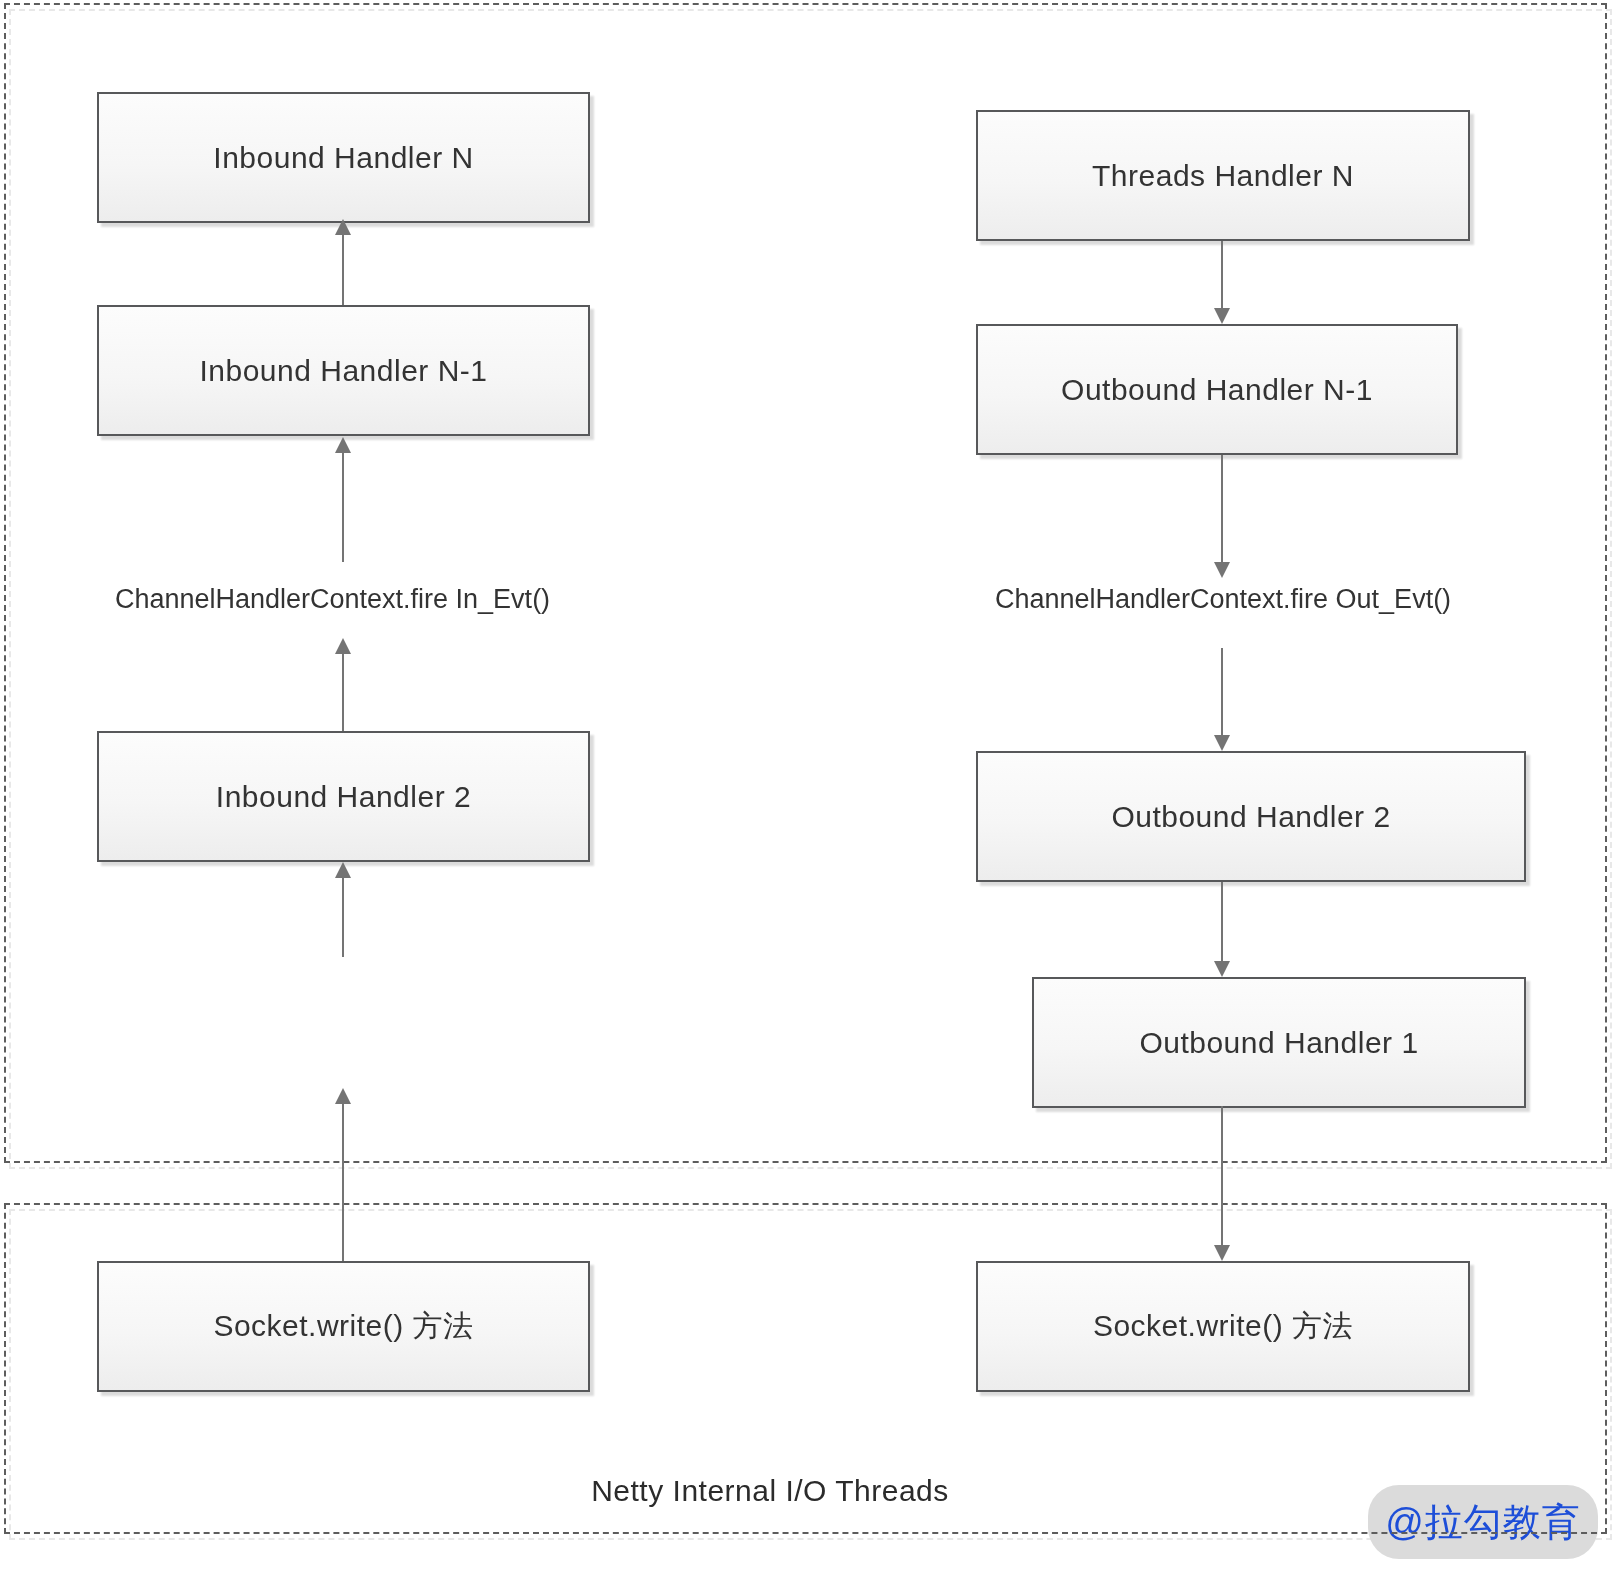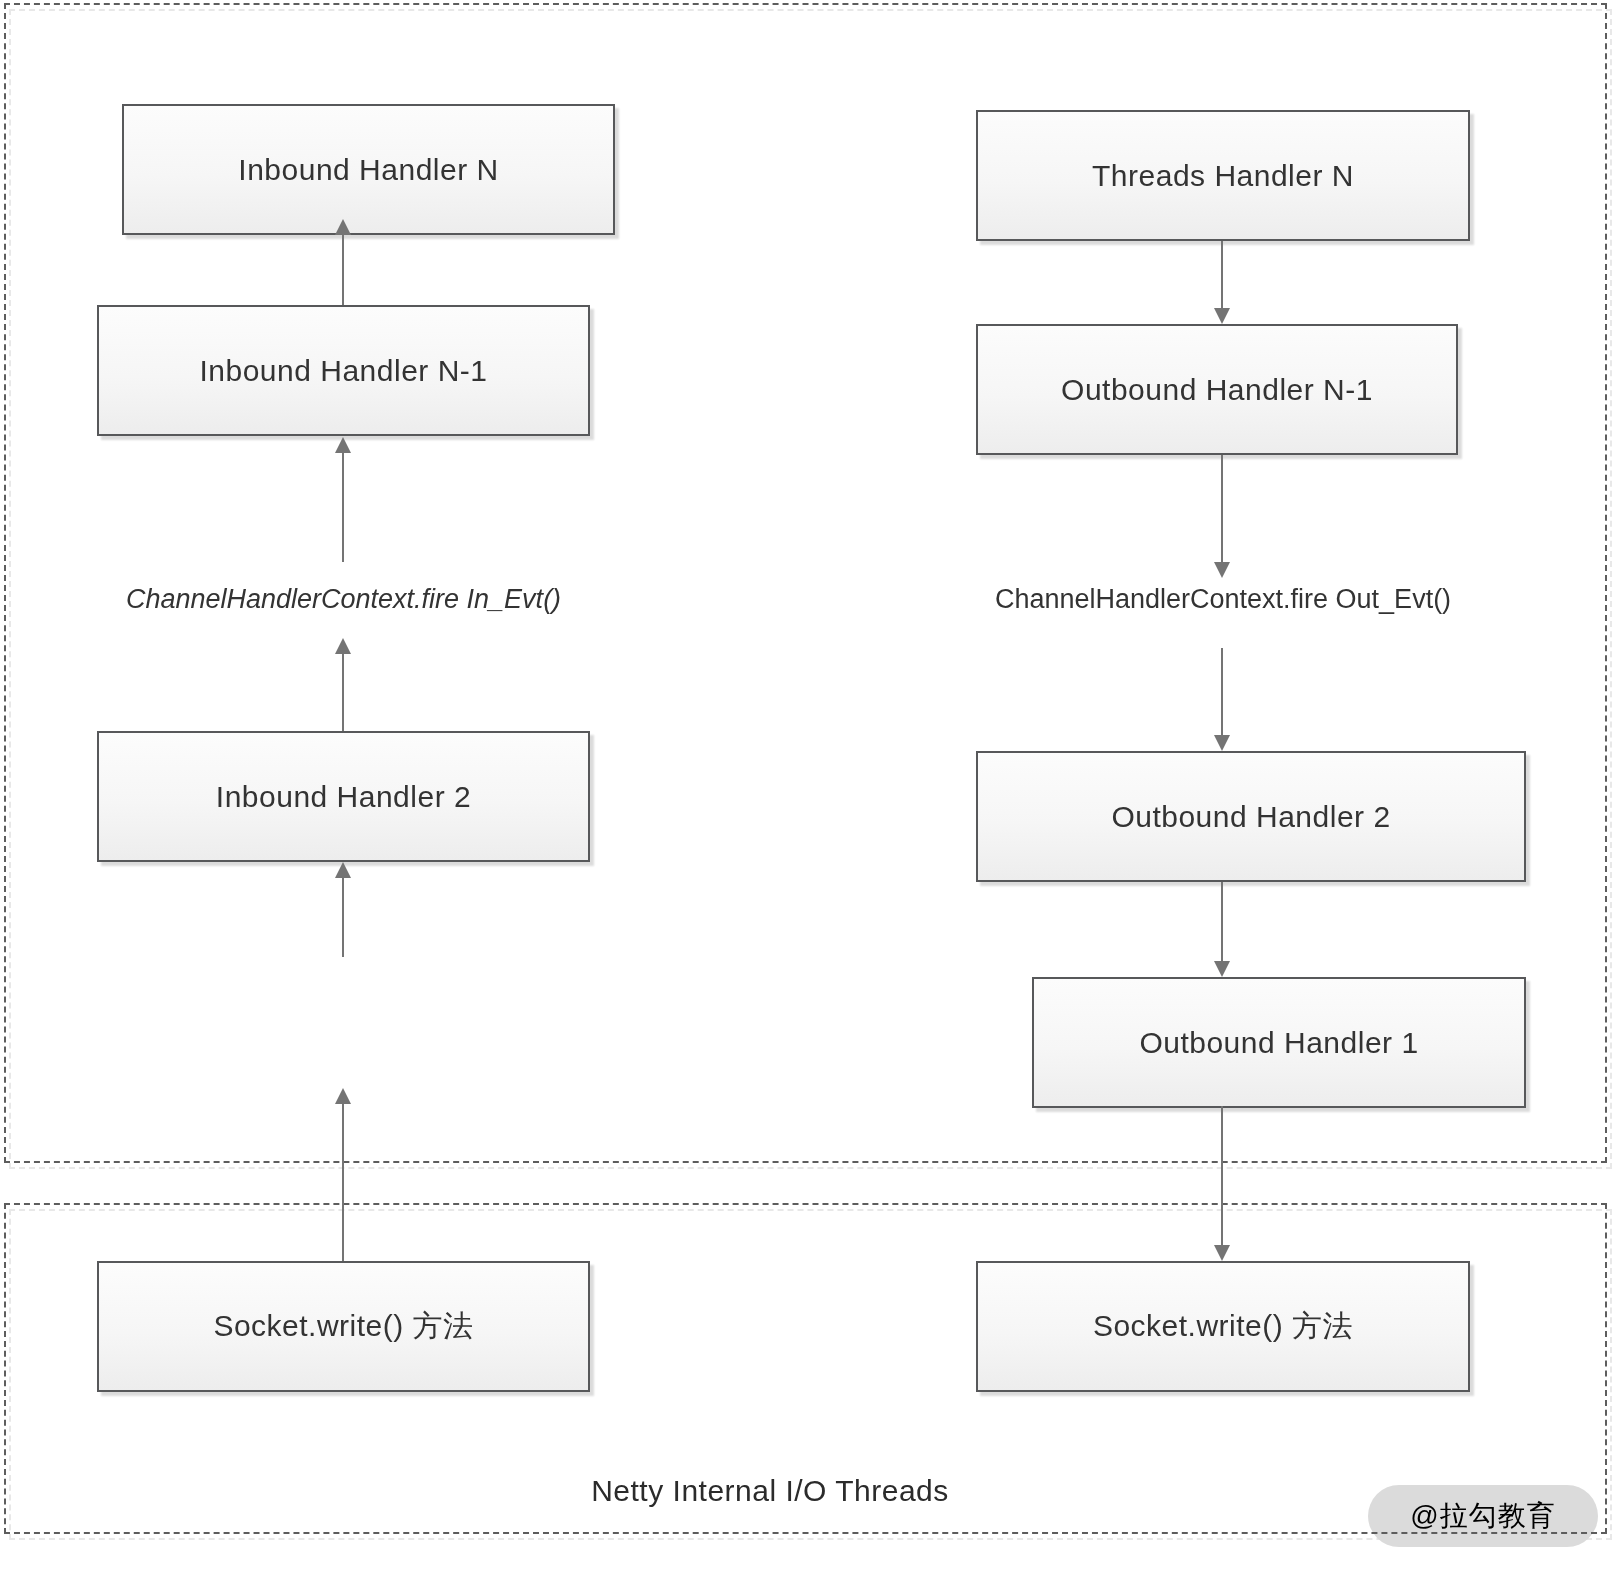--- a/index.html
+++ b/index.html
@@ -84,50 +84,50 @@
     text-align:center;
     font-size:30px;
     font-weight:500;
     color:#2b2b2b;
     letter-spacing:0.5px;
     z-index:3;
   }
   .watermark{
     position:absolute;
     left:1368px;top:1485px;
-    width:230px;height:62px;
+    width:230px;height:74px;
     border-radius:31px;
     background:#dbdbdb;
-    color:#000000;
-    font-size:28px;
+    color:#1d4ed8;
+    font-size:38px;
     display:flex;align-items:center;justify-content:center;
     z-index:1;
     letter-spacing:1px;
   }
 </style>
 </head>
 <body>
 
 <div class="canvas">
 
   <div class="dashed-echo" style="left:9px;top:9px;width:1603px;height:1160px;"></div>
   <div class="dashed-echo" style="left:9px;top:1209px;width:1603px;height:331px;"></div>
 
   <div class="dashed-region" style="left:4px;top:3px;width:1603px;height:1160px;"></div>
   <div class="dashed-region" style="left:4px;top:1203px;width:1603px;height:331px;"></div>
 
-  <div class="node" style="left:97px;top:104px;margin-left:25px;">
+  <div class="node" style="left:97px;top:92px;">
     <span class="node-label">Inbound Handler N</span>
   </div>
 
   <div class="node" style="left:97px;top:305px;">
     <span class="node-label">Inbound Handler N-1</span>
   </div>
 
-  <div class="fire-label" style="left:97px;top:584px;width:493px;font-style:italic;">ChannelHandlerContext.fire In_Evt()</div>
+  <div class="fire-label" style="left:86px;top:584px;width:493px;">ChannelHandlerContext.fire In_Evt()</div>
 
   <div class="node" style="left:97px;top:731px;">
     <span class="node-label">Inbound Handler 2</span>
   </div>
 
 
   <div class="node" style="left:97px;top:1261px;">
     <span class="node-label">Socket.write() 方法</span>
   </div>
 

